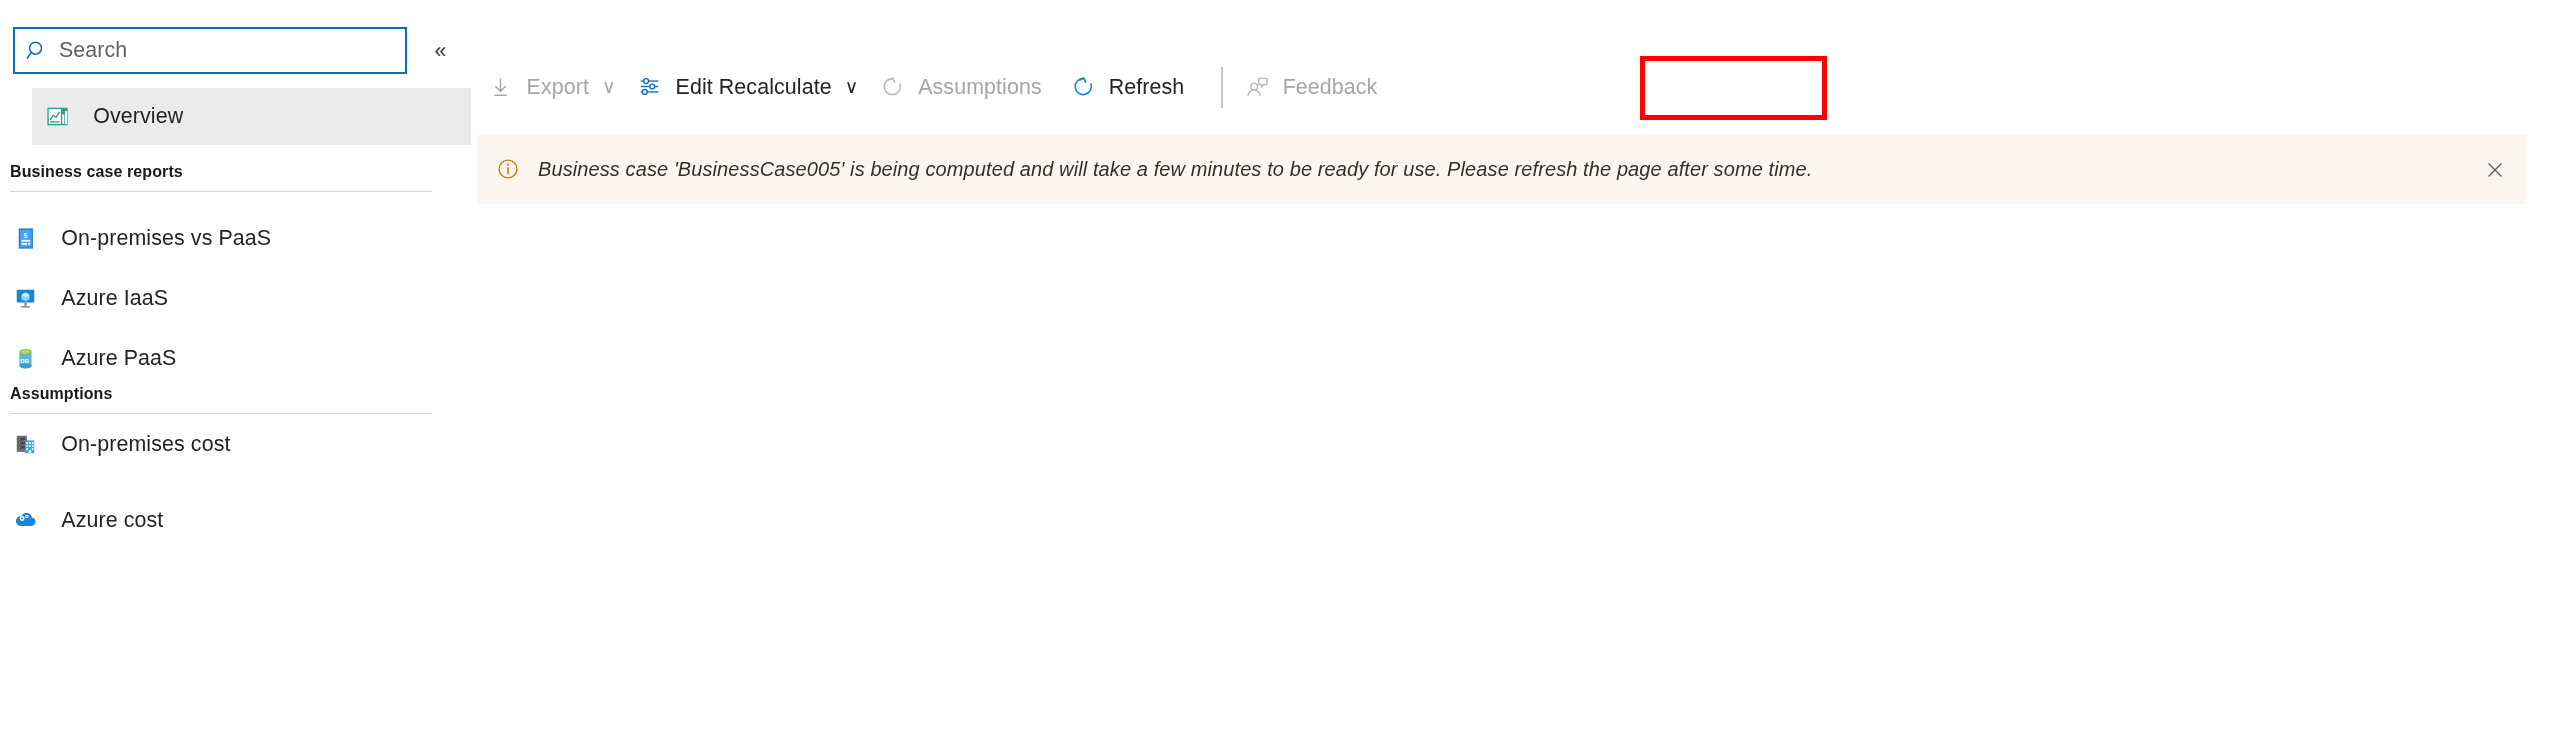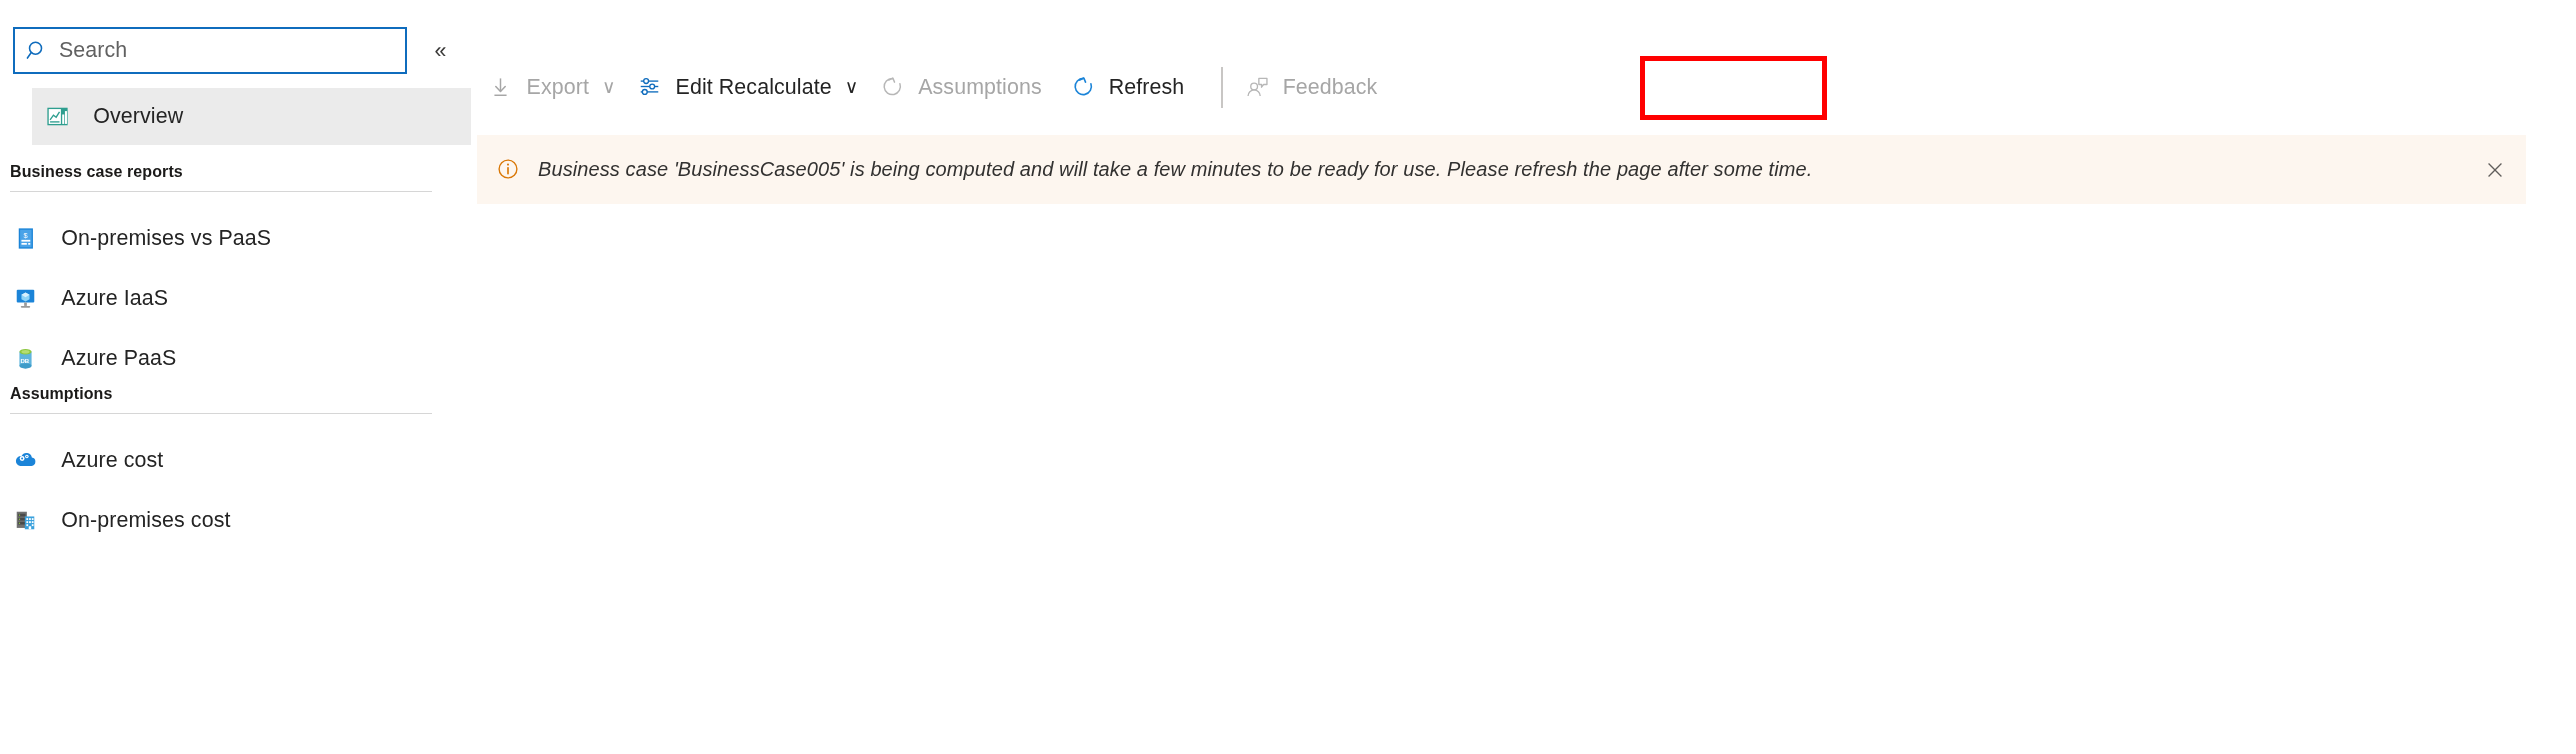--- a/index.html
+++ b/index.html
@@ -219,33 +219,20 @@
             <text x="12.5" y="26" font-size="9" font-weight="bold" fill="#ffffff" font-family="Liberation Sans, sans-serif">DB</text>
           </svg>
         </span>
         <span class="nav-label">Azure PaaS</span>
       </div>
     </div>
 
     <div class="group" style="top:385px">
       <div class="sec-head">Assumptions</div>
       <div class="sec-rule"></div>
-
-      <div class="nav-item" style="margin-top:15.7px">
-        <span class="nav-ico">
-          <svg viewBox="0 0 40 40" width="27" height="27">
-            <path d="M12 28 h17 a6.2 6.2 0 0 0 0.4 -12.3 a8 8 0 0 0 -15.2 -2.2 A6.4 6.4 0 0 0 12 28 z" fill="#1b84d8"></path>
-            <circle cx="15" cy="17" r="3.6" fill="#ffffff"></circle>
-            <circle cx="15" cy="17" r="1.5" fill="#1b84d8"></circle>
-            <circle cx="22" cy="14" r="2.6" fill="#ffffff"></circle>
-            <circle cx="22" cy="14" r="1.1" fill="#1b84d8"></circle>
-          </svg>
-        </span>
-        <span class="nav-label">Azure cost</span>
-      </div>
 
       <div class="nav-item">
         <span class="nav-ico">
           <svg viewBox="0 0 40 40" width="27" height="27">
             <rect x="7" y="7" width="15" height="24" fill="#707070"></rect>
             <rect x="9" y="10" width="11" height="4" fill="#4a4a4a"></rect>
             <rect x="9" y="16" width="11" height="4" fill="#4a4a4a"></rect>
             <rect x="9" y="22" width="11" height="4" fill="#4a4a4a"></rect>
             <rect x="10.2" y="11.2" width="1.8" height="1.8" fill="#8cc63f"></rect>
             <rect x="10.2" y="17.2" width="1.8" height="1.8" fill="#8cc63f"></rect>
@@ -257,20 +244,33 @@
             <rect x="21.3" y="21" width="2.6" height="2.8" fill="#ffffff"></rect>
             <rect x="25.3" y="21" width="2.6" height="2.8" fill="#ffffff"></rect>
             <rect x="29.3" y="21" width="2.6" height="2.8" fill="#ffffff"></rect>
             <rect x="21.3" y="25.5" width="2.6" height="2.8" fill="#ffffff"></rect>
             <rect x="29.3" y="25.5" width="2.6" height="2.8" fill="#ffffff"></rect>
             <rect x="24.8" y="28.5" width="3.6" height="4.5" fill="#ffffff"></rect>
           </svg>
         </span>
         <span class="nav-label">On-premises cost</span>
       </div>
+
+      <div class="nav-item" style="margin-top:15.7px">
+        <span class="nav-ico">
+          <svg viewBox="0 0 40 40" width="27" height="27">
+            <path d="M12 28 h17 a6.2 6.2 0 0 0 0.4 -12.3 a8 8 0 0 0 -15.2 -2.2 A6.4 6.4 0 0 0 12 28 z" fill="#1b84d8"></path>
+            <circle cx="15" cy="17" r="3.6" fill="#ffffff"></circle>
+            <circle cx="15" cy="17" r="1.5" fill="#1b84d8"></circle>
+            <circle cx="22" cy="14" r="2.6" fill="#ffffff"></circle>
+            <circle cx="22" cy="14" r="1.1" fill="#1b84d8"></circle>
+          </svg>
+        </span>
+        <span class="nav-label">Azure cost</span>
+      </div>
     </div>
   </div>
 
   <div class="content">
 
     <div class="toolbar">
 
       <button class="tb-btn disabled">
         <span class="tb-ico">
           <svg viewBox="0 0 40 40" width="27" height="27">

